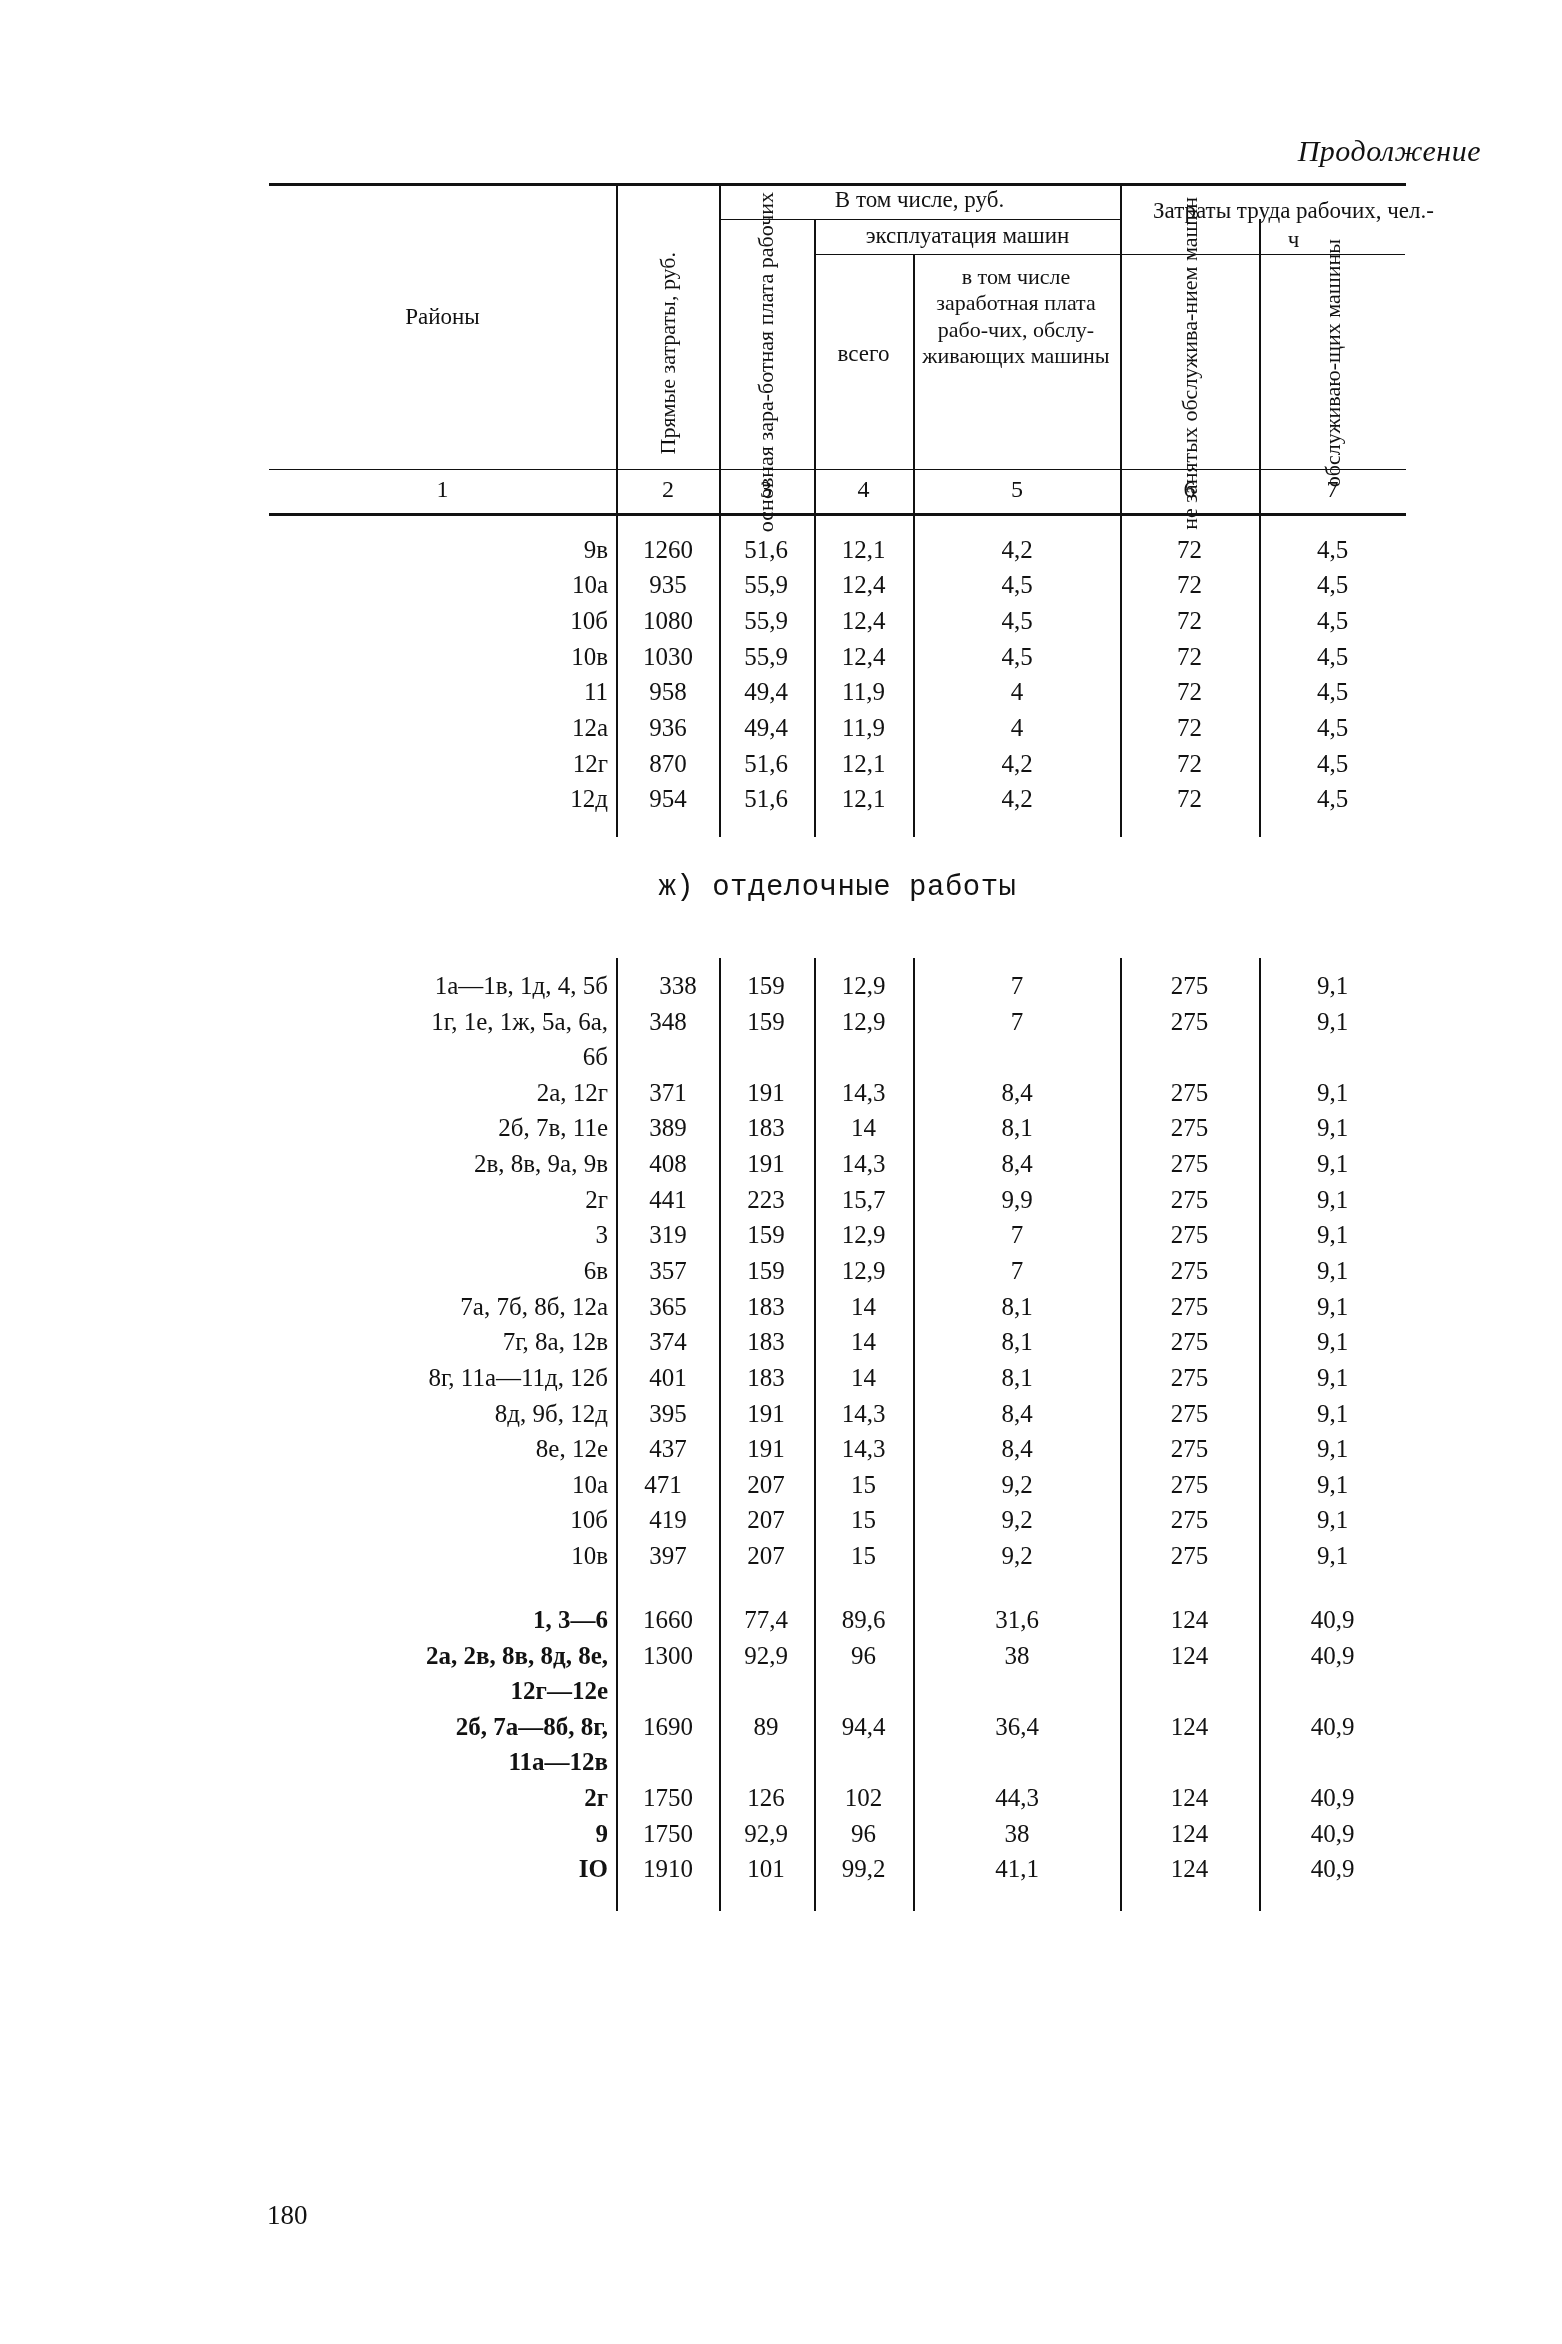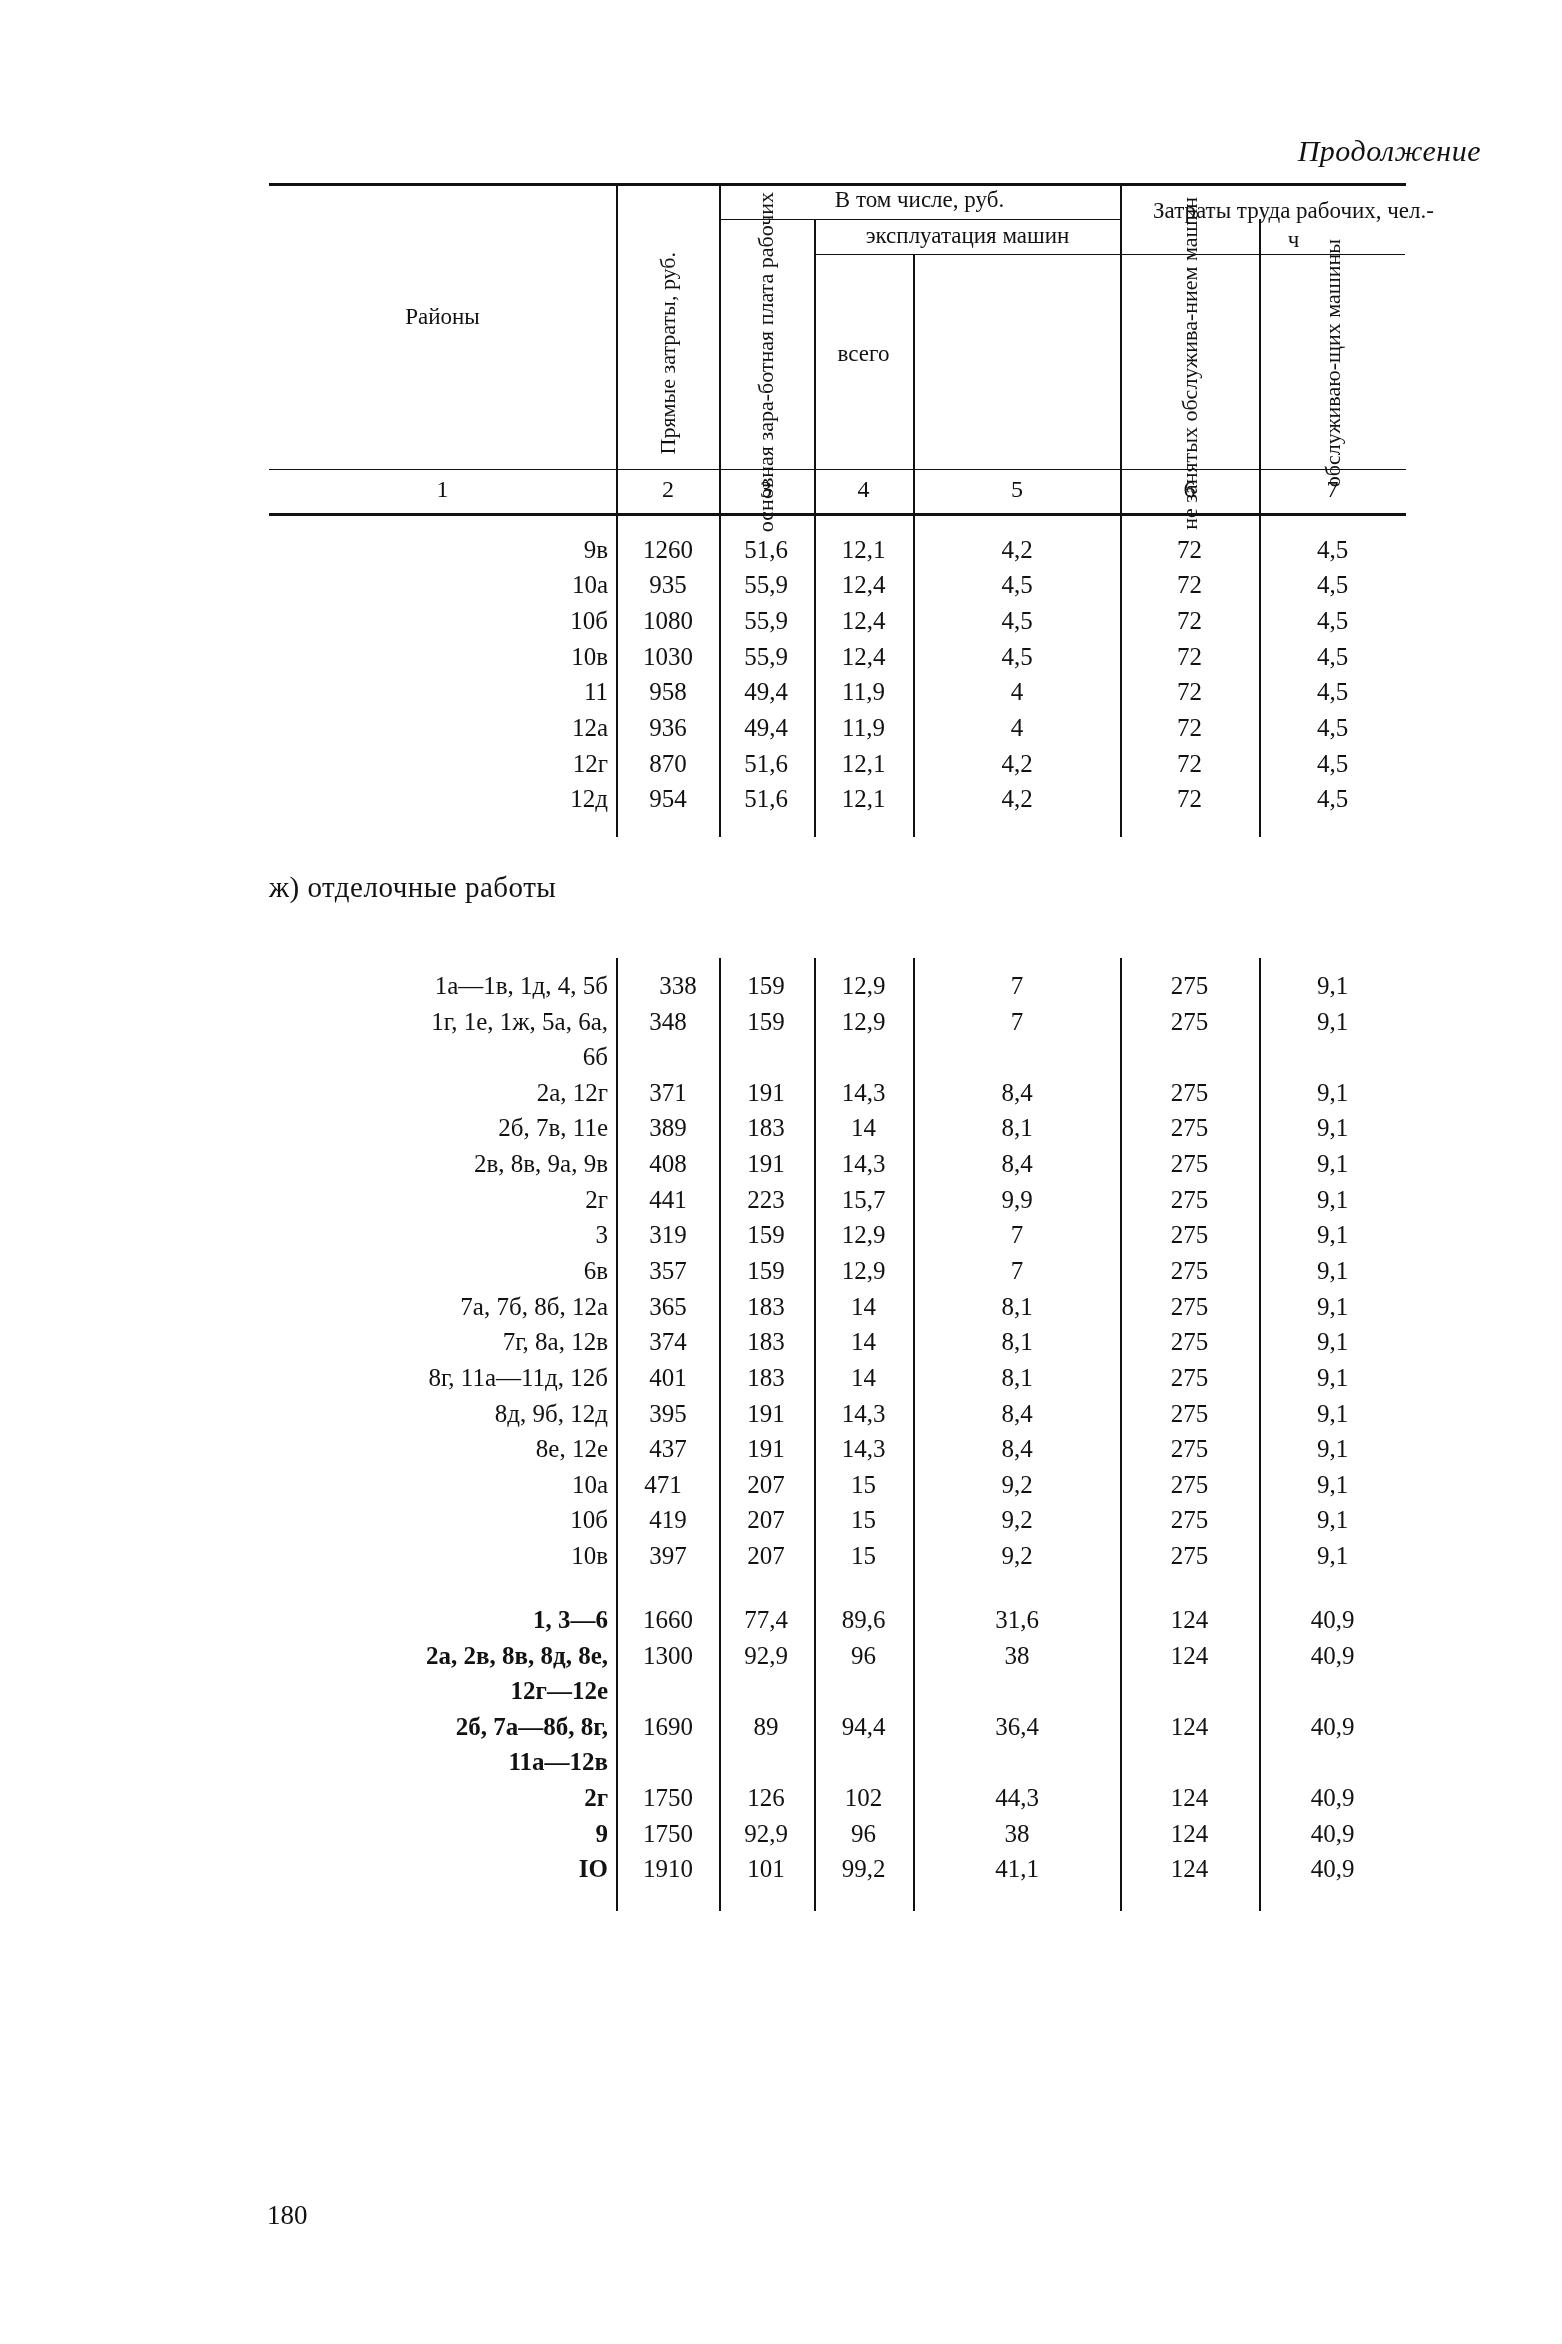--- a/index.html
+++ b/index.html
@@ -104,23 +104,24 @@
     top: 0;
     text-align: center;
     font-size: 25px;
   }
 
   
   
 
   .sect-title {
     position: relative;
-    text-align: left;
+    text-align: center;
     font-size: 29px;
     letter-spacing: 0.5px;
+    font-family: Liberation Mono, monospace;
   }
   .sect-title.big {
     font-size: 33px;
     letter-spacing: 1px;
   }
 
   .folio {
     position: absolute;
     left: 267px;
     top: 2200px;
@@ -164,20 +165,23 @@
       <div class="hcell" style="left:347px; width:104px; top:59px; height:223px; display:flex; align-items:center; justify-content:center;">
         <span class="vert">Прямые затраты, руб.</span>
       </div>
 
       <div class="hcell" style="left:450px; width:94px; top:75px; height:208px; display:flex; align-items:center; justify-content:center;">
         <span class="vert">основная зара-ботная плата рабочих</span>
       </div>
 
       <div class="hcell" style="left:545px; width:99px; top:158px;">всего</div>
 
+      <div class="hcell" style="left:645px; width:204px; top:81px; font-size:22px; line-height:1.2;">
+        <span>в том числе заработная плата рабо-чих, обслу-живающих машины</span>
+      </div>
 
       <div class="hcell" style="left:853px; width:135px; top:79px; height:203px; display:flex; align-items:center; justify-content:center;">
         <span class="vert">не занятых обслужива-нием машин</span>
       </div>
 
       <div class="hcell" style="left:992px; width:143px; top:79px; height:203px; display:flex; align-items:center; justify-content:center;">
         <span class="vert">обслуживаю-щих машины</span>
       </div>
 
       <div class="hline" style="left:0; right:0; top:286px; border-top-width:1.6px;"></div>

